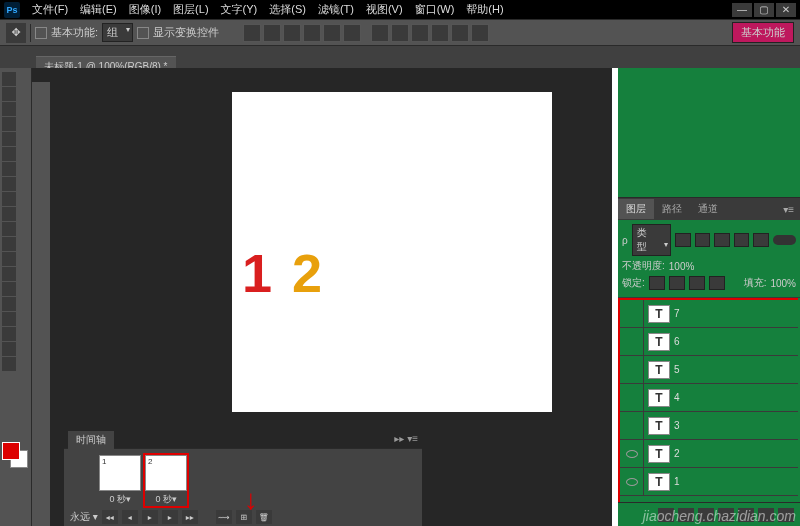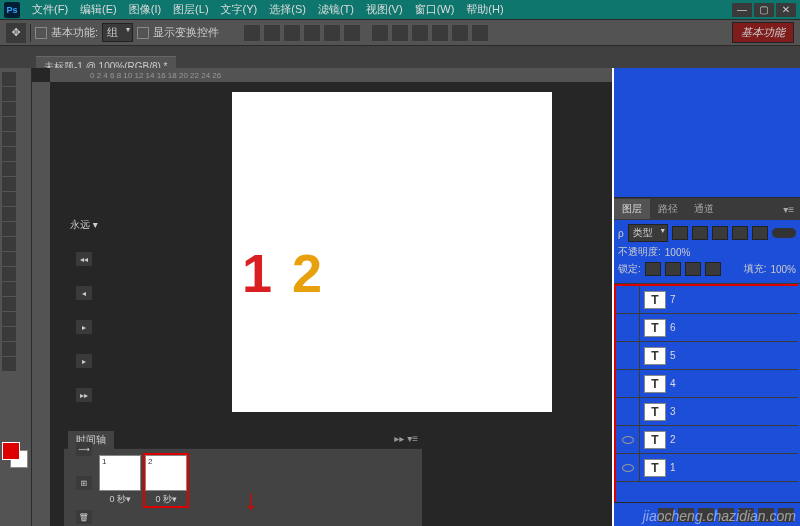--- a/index.html
+++ b/index.html
@@ -1,33 +1,33 @@
 <!DOCTYPE html>
 <html><head>
 <meta charset="utf-8">
 <style>
 * { margin: 0; padding: 0; box-sizing: border-box; font-family: "Microsoft YaHei", sans-serif; }
 body { background: #535353; width: 800px; height: 526px; overflow: hidden; position: relative; }
 
 
-.menubar { height: 20px; background: #0f766e; display: flex; align-items: center; padding: 0 4px; font-size: 11px; color: #ddd; border-bottom: 1px solid #2a2a2a; }
+.menubar { height: 20px; background: #000000; display: flex; align-items: center; padding: 0 4px; font-size: 11px; color: #ddd; border-bottom: 1px solid #2a2a2a; }
 .ps-logo { width: 16px; height: 16px; background: #001e36; color: #31a8ff; font-size: 9px; font-weight: bold; display: flex; align-items: center; justify-content: center; border-radius: 2px; margin-right: 6px; }
 .menu-item { padding: 10px 6px; cursor: pointer; }
 .window-controls { margin-left: auto; display: flex; gap: 2px; }
 .win-btn { width: 20px; height: 14px; background: #3a3a3a; color: #ccc; font-size: 10px; display: flex; align-items: center; justify-content: center; cursor: pointer; }
 
 
 .options-bar { height: 26px; background: #535353; display: flex; align-items: center; padding: 0 6px; font-size: 11px; color: #ccc; border-bottom: 1px solid #2a2a2a; gap: 4px; }
 .move-icon { width: 20px; height: 20px; background: #3a3a3a; display: flex; align-items: center; justify-content: center; }
 .chk { width: 12px; height: 12px; border: 1px solid #888; }
 .dd { background: #3a3a3a; padding: 1px 14px 1px 4px; border: 1px solid #222; position: relative; }
 .dd::after { content: "▾"; position: absolute; right: 2px; font-size: 8px; }
 .align-group { margin-left: 20px; display: flex; gap: 2px; }
 .align-btn { width: 18px; height: 18px; background: #3a3a3a; border: 1px solid #555; }
-.essentials { margin-left: auto; background: #7f1d1d; padding: 2px 8px; border: 1px solid #222; font-style: italic; }
+.essentials { margin-left: auto; background: #be185d; padding: 2px 8px; border: 1px solid #222; }
 
 
 .tab-bar { height: 32px; background: #404040; display: flex; align-items: flex-end; padding-left: 36px; border-bottom: 1px solid #2a2a2a; }
 .doc-tab { background: #535353; color: #ccc; font-size: 10px; padding: 3px 8px; border-top: 1px solid #666; }
 
 
 .main { position: absolute; top: 68px; left: 0; right: 0; bottom: 0; display: flex; }
 
 
 .toolbox { width: 32px; background: #535353; border-right: 1px solid #2a2a2a; padding: 2px 0; }
@@ -40,21 +40,21 @@
 
 .canvas-area { flex: 1; background: #262626; position: relative; overflow: hidden; }
 .ruler-h { position: absolute; top: 0; left: 18px; right: 0; height: 14px; background: #535353; color: #999; font-size: 8px; display: flex; align-items: center; }
 .ruler-h span { margin-left: 40px; }
 .ruler-v { position: absolute; top: 14px; left: 0; width: 18px; bottom: 0; background: #535353; }
 .canvas { position: absolute; top: 24px; left: 200px; width: 320px; height: 320px; background: #fff; }
 .canvas .n1 { position: absolute; top: 150px; left: 10px; font-size: 54px; font-weight: 900; color: #d91f1f; font-family: Arial Black, sans-serif; }
 .canvas .n2 { position: absolute; top: 150px; left: 60px; font-size: 54px; font-weight: 900; color: #e8a00c; font-family: Arial Black, sans-serif; }
 
 
-.right-panels { width: 188px; background: #1d4ed8; border-left: 2px solid #ffffff; display: flex; flex-direction: column; }
+.right-panels { width: 188px; background: #15803d; border-left: 6px solid #ffffff; display: flex; flex-direction: column; }
 .panel-collapsed { height: 130px; border-bottom: 1px solid #2a2a2a; }
 .panel-tabs { display: flex; height: 22px; background: #3a3a3a; font-size: 10px; color: #aaa; align-items: center; }
 .panel-tab { padding: 3px 8px; }
 .panel-tab.active { background: #535353; color: #ddd; }
 .panel-menu { margin-left: auto; padding: 0 6px; font-size: 10px; }
 
 .layer-opts { padding: 4px; font-size: 10px; color: #ccc; border-bottom: 1px solid #3a3a3a; }
 .layer-opts-row { display: flex; align-items: center; gap: 4px; margin-bottom: 3px; }
 .filter-btn { width: 16px; height: 14px; background: #3a3a3a; border: 1px solid #222; }
 .slider-switch { margin-left: auto; width: 24px; height: 10px; background: #333; border-radius: 5px; }
@@ -71,21 +71,21 @@
 
 .timeline { position: absolute; bottom: 0; left: 32px; right: 190px; height: 78px; background: #434343; border-top: 1px solid #2a2a2a; padding-left: 29px; }
 .tl-tab { position: absolute; top: -18px; left: 4px; background: #434343; color: #ccc; font-size: 10px; padding: 2px 8px; }
 .tl-close { position: absolute; top: -16px; right: 4px; color: #999; font-size: 10px; }
 .frames { display: flex; gap: 4px; padding: 6px; }
 .frame { width: 42px; }
 .frame.sel { outline: 2px solid #d00; }
 .frame-thumb { width: 42px; height: 36px; background: #fff; border: 1px solid #888; position: relative; }
 .frame-num { position: absolute; top: 1px; left: 2px; font-size: 8px; color: #333; }
 .frame-delay { font-size: 9px; color: #ccc; text-align: center; margin-top: 2px; }
-.tl-controls { position: absolute; bottom: 2px; left: 6px; display: flex; align-items: center; gap: 20px; font-size: 10px; color: #ccc; flex-direction: column; }
+.tl-controls { position: absolute; bottom: 2px; left: 6px; display: flex; align-items: center; gap: 4px; font-size: 10px; color: #ccc; }
 .tl-btn { width: 16px; height: 14px; background: #3a3a3a; display: flex; align-items: center; justify-content: center; font-size: 8px; }
 .red-arrow { position: absolute; bottom: 10px; left: 180px; font-size: 28px; color: #d00; }
 
 .wm2 { position: absolute; bottom: 2px; right: 4px; color: rgba(255,255,255,0.5); font-size: 14px; font-style: italic; pointer-events: none; }
 </style>
 </head>
 <body>
 
 <div class="menubar">
   <div class="ps-logo">Ps</div>
@@ -161,23 +161,20 @@
       <div class="tool"></div>
         <div class="tool"></div>
     </div>
     <div class="color-swatches">
       <div class="bg-color"></div>
       <div class="fg-color"></div>
     </div>
   </div>
 
   <div class="canvas-area">
-    <div class="ruler-h">
-        <span>0    2    4    6    8    10    12    14    16    18    20    22    24    26</span>
-      </div>
     <div class="ruler-v"></div>
     <div class="canvas">
       <div class="n1">1</div>
       <div class="n2">2</div>
     </div>
 
     <div class="timeline">
       <div class="tl-tab">时间轴</div>
       <div class="tl-close">▸▸ ▾≡</div>
       <div class="frames">

